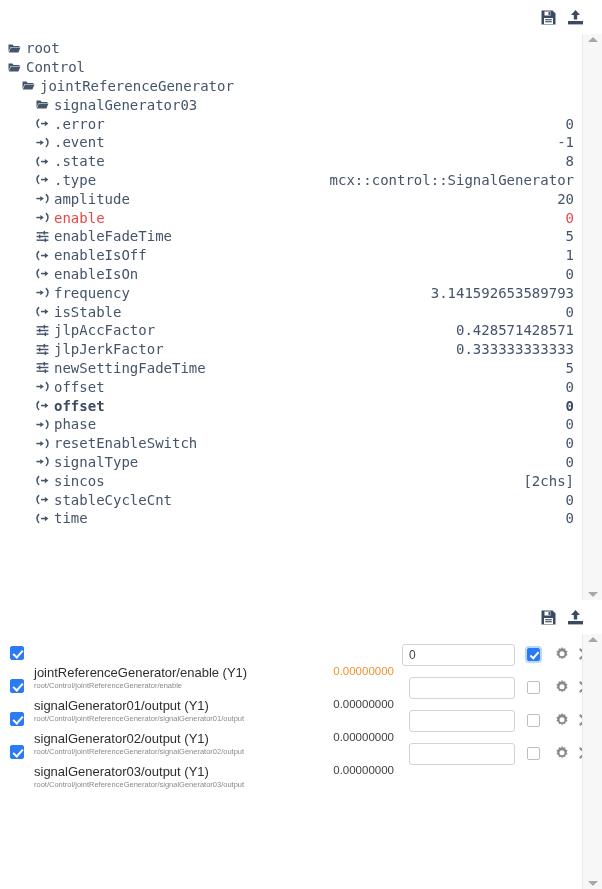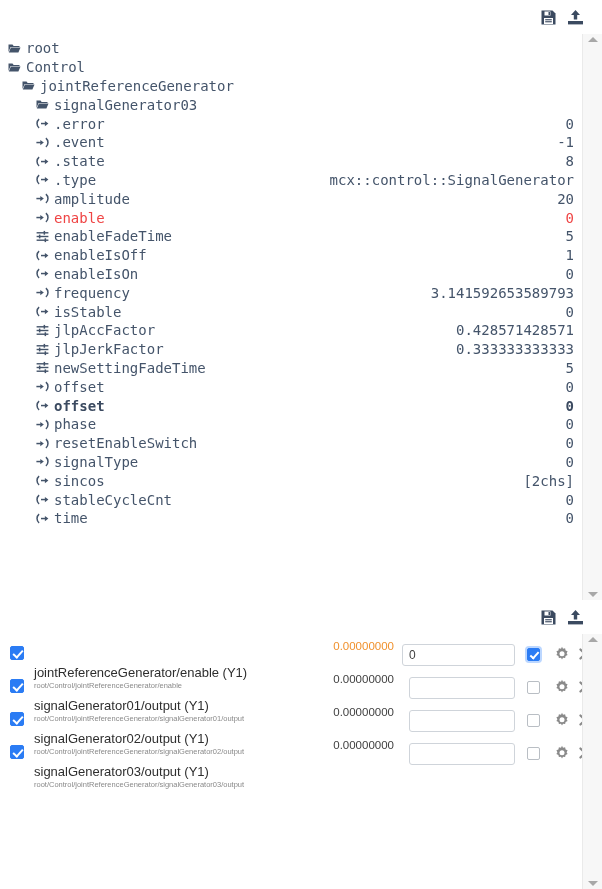--- a/index.html
+++ b/index.html
@@ -163,21 +163,21 @@
     color: #8a8a8a;
     line-height: 11px;
     white-space: nowrap;
   }
   .s-value {
     font-size: 11.5px;
     color: #3f3f3f;
     text-align: right;
     width: 92px;
     flex: 0 0 92px;
-    margin-top: 0;
+    margin-top: 25px;
     font-family: "Liberation Sans", sans-serif;
   }
   .s-value.accent { color: #f0912d; }
   .s-input {
     margin-left: 8px;
     margin-top: 4px;
     height: 22px;
     width: 113px;
     flex: 0 0 113px;
     border: 1px solid #cfd4da;

